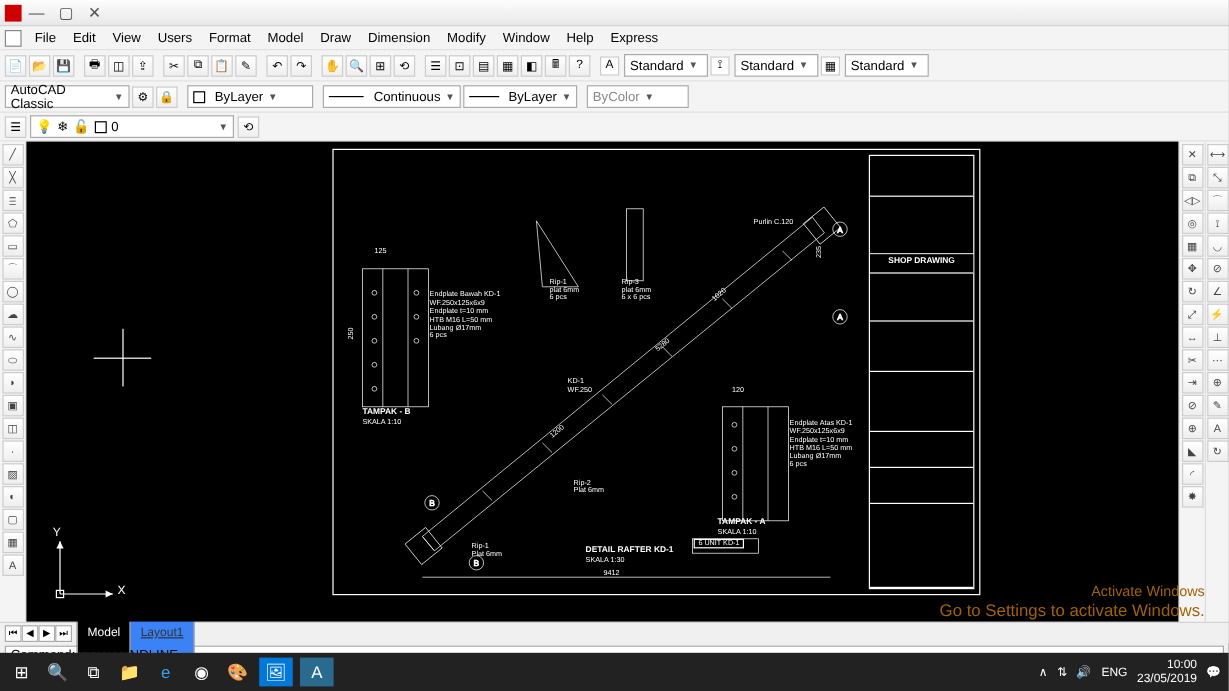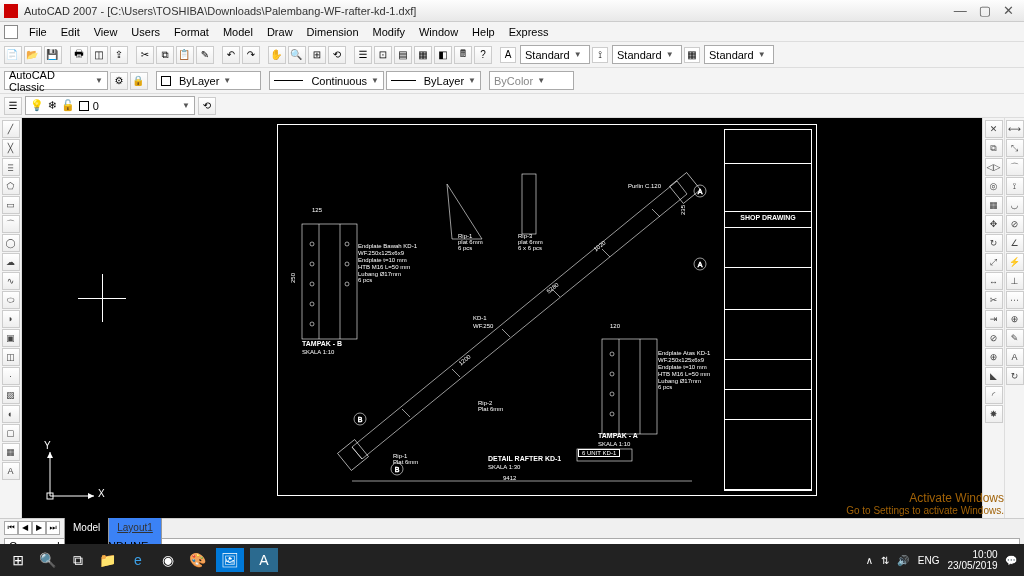--- a/index.html
+++ b/index.html
@@ -36,34 +36,33 @@
   .tbrow.big { font-size:7px; font-weight:bold; }
   .dlabel { position:absolute; color:#fff; font-size:6px; white-space:nowrap; }
   .dlabel.b { font-weight:bold; font-size:7px; }
   .tabs-row { height:18px; background:#f0f0f0; display:flex; align-items:center; font-size:10px; padding-left:4px; border-top:1px solid #ccc; }
   .tabs-row .nav { display:flex; gap:0; margin-right:4px;}
   .tabs-row .nav span{ width:14px;height:14px;border:1px solid #aaa;background:#fff;display:flex;align-items:center;justify-content:center;font-size:8px;cursor:pointer;}
   .tab { padding:11px 8px; border:1px solid #999; background:#000; color:#fff; margin-right:-1px; cursor:pointer;}
   .tab.inactive { background:#3b82f6; color:#333;text-decoration:underline; }
   .cmd { height:36px; background:#fff; border:1px solid #aaa; margin:2px 4px; padding:1px 4px; font-family:"Courier New",monospace; font-size:11px; overflow:hidden; }
   .activate { position:absolute; right:20px; bottom:60px; color:#a16207; text-align:right; font-size:12px; pointer-events:none;}
-  .activate .sub { font-size:10px; }
+  .activate .sub { font-size:14px; }
   .taskbar { position:absolute; bottom:0; left:0; right:0; height:32px; background:#222; display:flex; align-items:center; padding:0 6px; gap:6px;}
   .taskbar .tb-icon { width:24px; height:24px; display:flex;align-items:center;justify-content:center;color:#fff;font-size:14px;cursor:pointer;}
   .taskbar .tray { margin-left:auto; display:flex; align-items:center; gap:8px; color:#fff; font-size:10px;}
   .taskbar .tray .clock { text-align:right; line-height:1.1; }
   svg.rafter { position:absolute; left:4px; top:4px; }
   .layerbar { height:24px; background:#f4f4f4; display:flex; align-items:center; padding:0 4px; gap:3px; border-bottom:1px solid #ddd;}
 </style>
 </head>
 <body>
 
 <div class="titlebar">
   <div class="appicon"></div>
-  <div class="title">AutoCAD 2007 - [C:\Users\TOSHIBA\Downloads\Palembang-WF-rafter-kd-1.dxf]</div>
   <div class="winbtns">
     <span>—</span>
     <span>▢</span>
     <span>✕</span>
   </div>
 </div>
 
 <div class="menubar">
   <div class="docicon"></div>
   <span>File</span>

